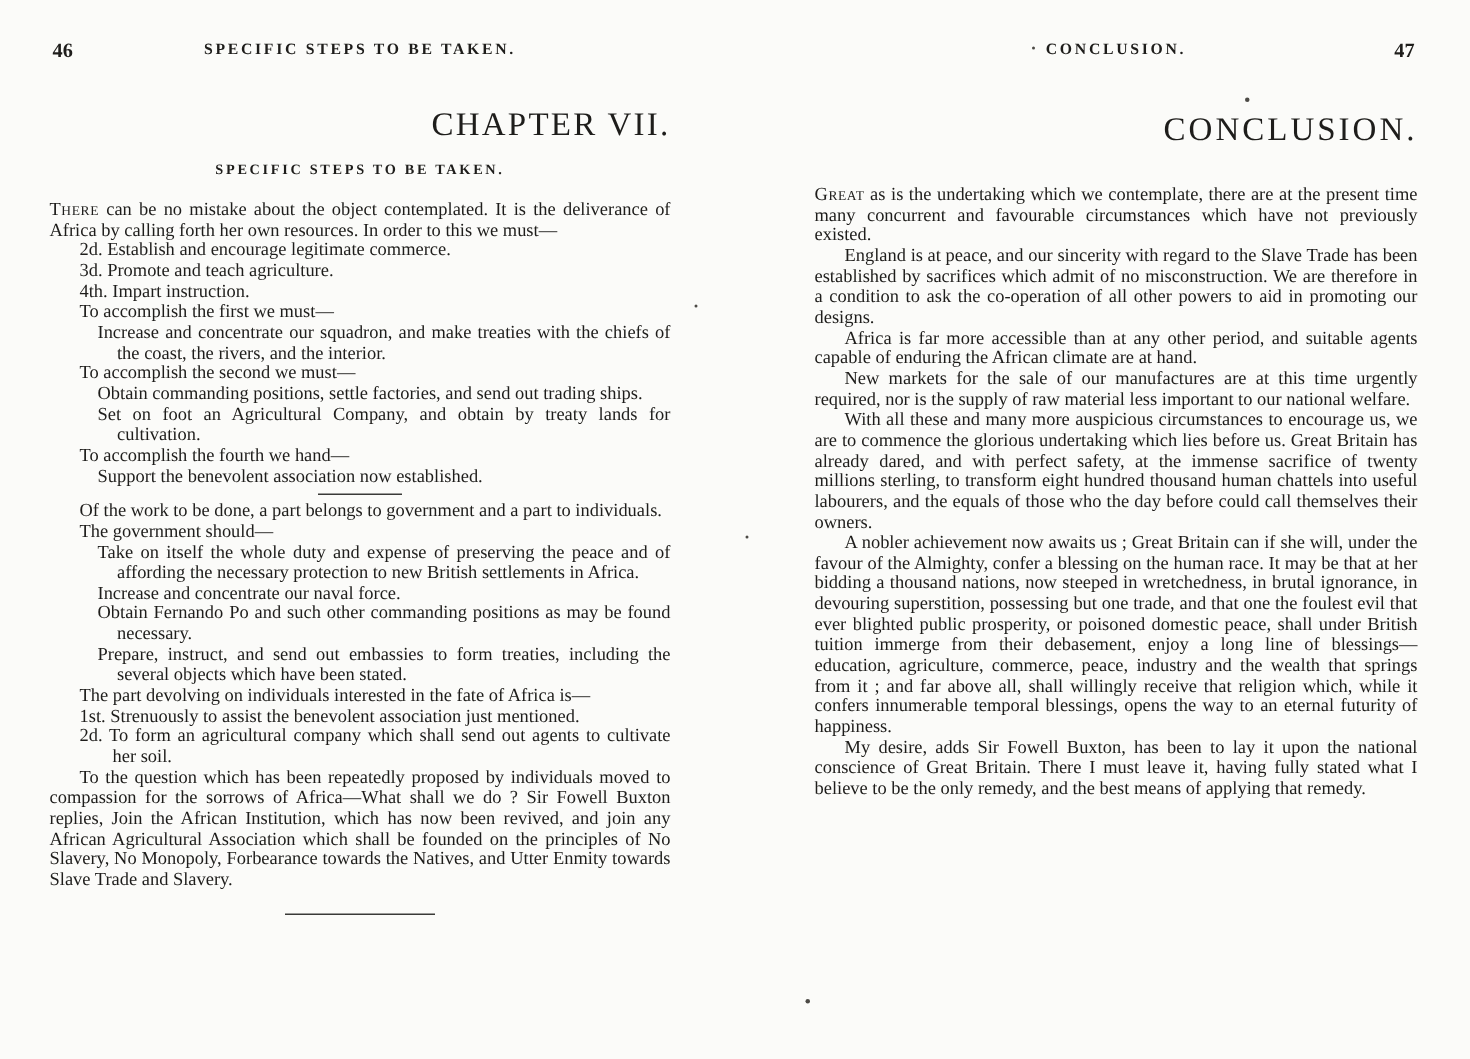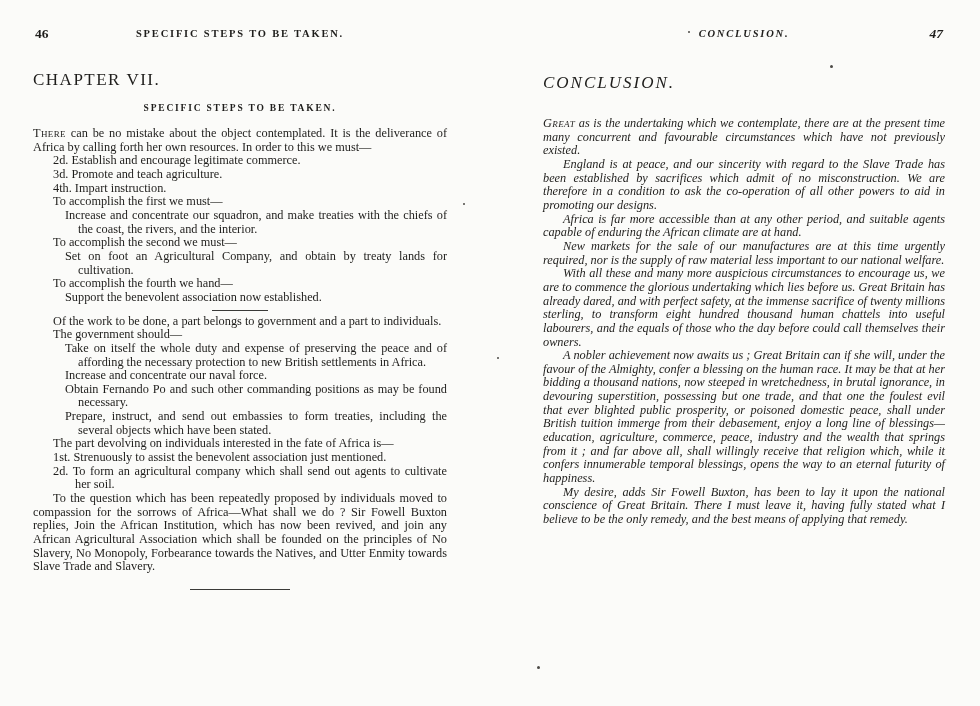--- a/index.html
+++ b/index.html
@@ -7,32 +7,32 @@
   html,body { margin:0; padding:0; }
   body {
     width:980px; height:706px;
     background:var(--paper);
     color:var(--ink);
     font-family:"Liberation Serif", serif;
   }
   .sheet { position:relative; width:980px; height:706px; overflow:hidden; }
   .page { position:absolute; top:28px; }
   .page-left  { left:33px;  width:414px; }
-  .page-right { left:543px; width:402px;font-style:italic; }
+  .page-right { left:543px; width:402px; }
 
   .pagehead {
     position:relative; height:16px;
     font-weight:bold; font-size:10.5px; letter-spacing:1.8px;
     text-align:center; white-space:nowrap;
   }
   .pagenum { position:absolute; top:-2px; font-size:13.5px; letter-spacing:0; }
   .page-left  .pagenum { left:2px;text-align:center; }
   .page-right .pagenum { right:2px; }
 
-  .chap-title { text-align:left; font-size:17px; letter-spacing:1.5px; margin-top:26px; white-space:nowrap; }
+  .chap-title { text-align:right; font-size:22px; letter-spacing:1.5px; margin-top:26px; white-space:nowrap; }
   .page-right .chap-title { margin-top:29px; letter-spacing:2px; }
   .chap-sub   { text-align:center; font-size:9.5px; font-weight:bold; letter-spacing:1.8px; margin-top:13px; white-space:nowrap; }
 
   .pagebody { margin-top:14px; font-size:12.3px; line-height:13.65px; }
   .page-right .pagebody { margin-top:24px; }
 
   .para { margin:0; text-align:justify; }
   p.indent { text-indent:20px; }
   p.list   { padding-left:42px; text-indent:-22px; }
   p.sub    { padding-left:45px; text-indent:-13px; }
@@ -62,20 +62,21 @@
     <div class="chap-title">CHAPTER VII.</div>
     <div class="chap-sub">SPECIFIC STEPS TO BE TAKEN.</div>
     <div class="pagebody">
         <p class="para first"><span class="sc">There</span><span> can be no mistake about the object contemplated. It is the deliverance of Africa by calling forth her own resources. In order to this we must—</span></p>
         <p class="para list"><span>2d. Establish and encourage legitimate commerce.</span></p>
         <p class="para list"><span>3d. Promote and teach agriculture.</span></p>
         <p class="para list"><span>4th. Impart instruction.</span></p>
         <p class="para indent"><span>To accomplish the first we must—</span></p>
         <p class="para sub"><span>Increase and concentrate our squadron, and make treaties with the chiefs of the coast, the rivers, and the interior.</span></p>
         <p class="para indent"><span>To accomplish the second we must—</span></p>
+        <p class="para sub"><span>Obtain commanding positions, settle factories, and send out trading ships.</span></p>
         <p class="para sub"><span>Set on foot an Agricultural Company, and obtain by treaty lands for cultivation.</span></p>
         <p class="para indent"><span>To accomplish the fourth we hand—</span></p>
         <p class="para sub"><span>Support the benevolent association now established.</span></p>
         <hr class="rule">
         <p class="para indent"><span>Of the work to be done, a part belongs to government and a part to individuals.</span></p>
         <p class="para indent"><span>The government should—</span></p>
         <p class="para sub"><span>Take on itself the whole duty and expense of preserving the peace and of affording the necessary protection to new British settlements in Africa.</span></p>
         <p class="para sub"><span>Increase and concentrate our naval force.</span></p>
         <p class="para sub"><span>Obtain Fernando Po and such other commanding positions as may be found necessary.</span></p>
         <p class="para sub"><span>Prepare, instruct, and send out embassies to form treaties, including the several objects which have been stated.</span></p>

